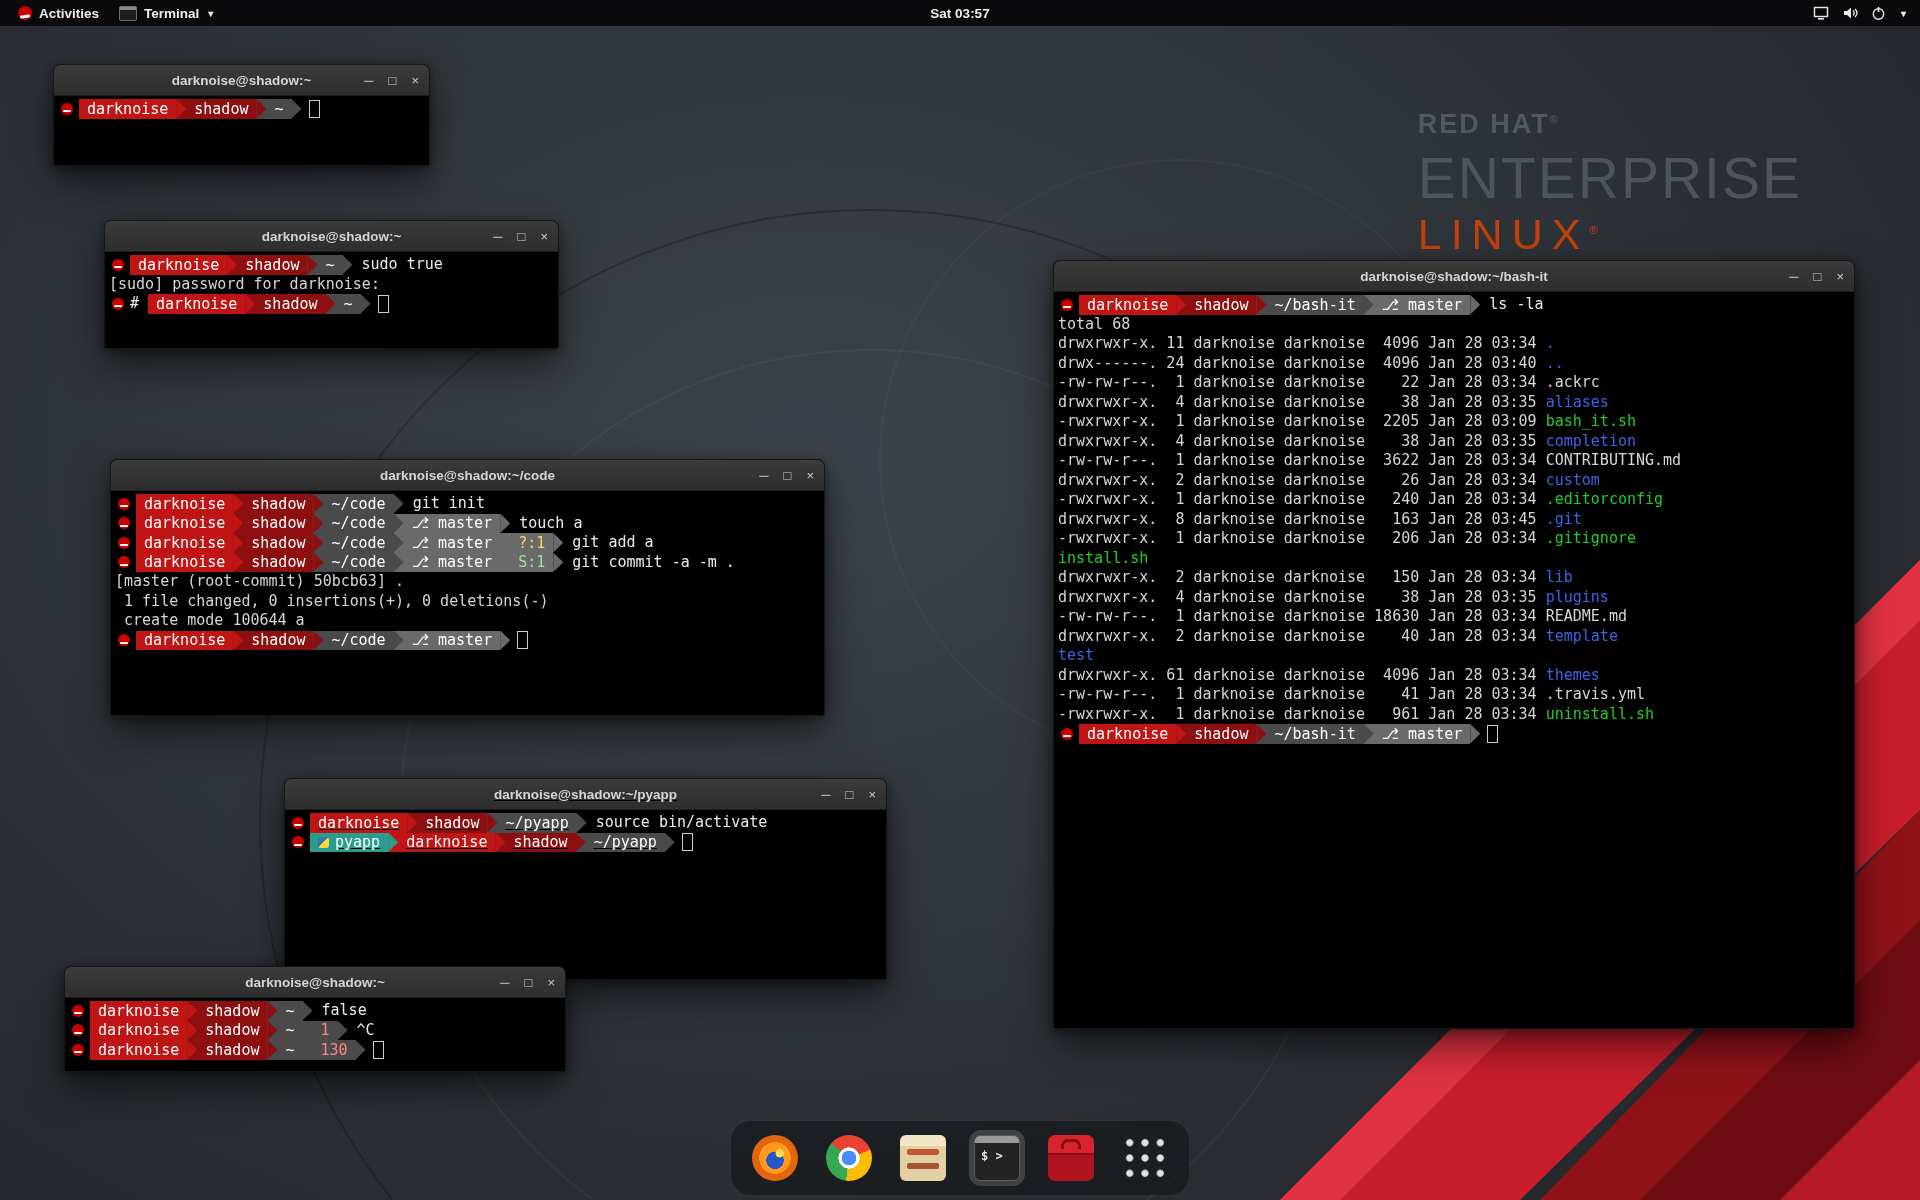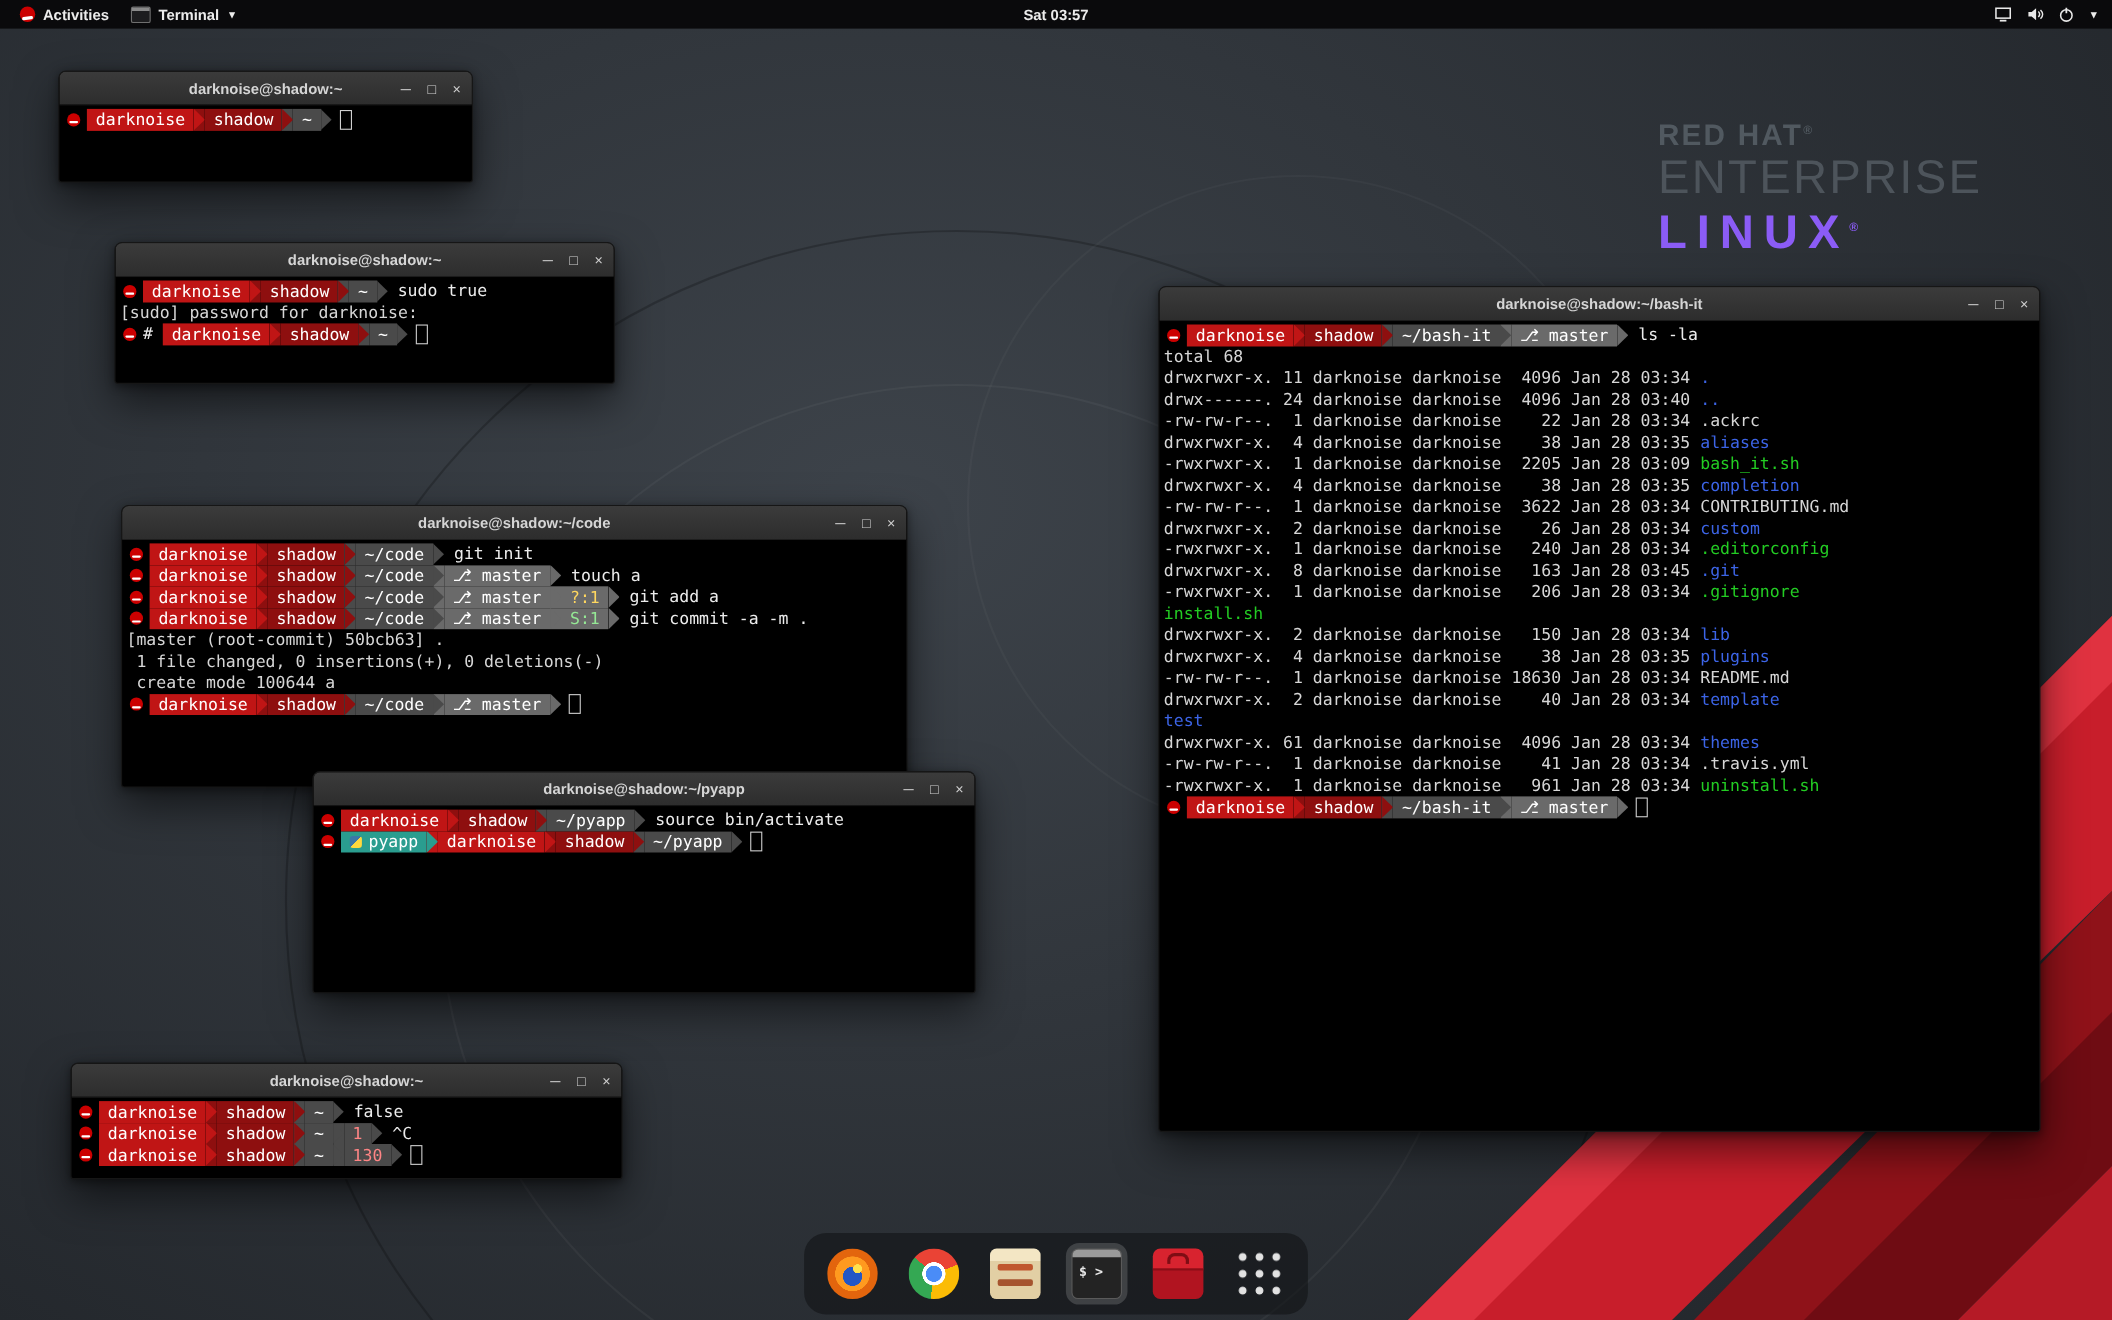--- a/index.html
+++ b/index.html
@@ -5,22 +5,22 @@
   html,body{margin:0;padding:0;}
   body{
     width:1920px;height:1200px;overflow:hidden;position:relative;
     font-family:"Liberation Sans",sans-serif;
     background:radial-gradient(1300px 950px at 42% 38%, #3d434a 0%, #31363c 48%, #24282d 100%);
   }
   
   .arcs{position:absolute;inset:0;z-index:0;pointer-events:none;}
   .branding{position:absolute;top:104px;right:118px;z-index:0;text-align:left;color:#515960;user-select:none;}
   .branding .b1{font-size:27px;font-weight:bold;letter-spacing:2px;line-height:30px;}
-  .branding .b2{font-size:43px;font-weight:400;letter-spacing:2px;line-height:47px;color:#4d545b;}
-  .branding .b3{font-size:43px;font-weight:700;letter-spacing:9px;line-height:44px;color:#8b5cf6;}
+  .branding .b2{font-size:57px;font-weight:400;letter-spacing:2px;line-height:47px;color:#4d545b;margin-top:16px;}
+  .branding .b3{font-size:43px;font-weight:400;letter-spacing:9px;line-height:56px;color:#c2410c;}
   .branding sup{font-size:11px;vertical-align:super;}
   .ribbons{position:absolute;right:0;bottom:0;z-index:0;pointer-events:none;}
   
   .topbar{
     position:absolute;top:0;left:0;right:0;height:26px;z-index:10;
     background:#0a0a0c;color:#ececec;display:flex;align-items:center;
     font-size:13.5px;font-weight:bold;padding:0 8px;box-sizing:border-box;
   }
   .tb-item{display:flex;align-items:center;gap:7px;padding:0 10px;height:100%;}
   .rh-icon{width:14px;height:14px;border-radius:50%;background:#cc0000;position:relative;display:inline-block;}
@@ -182,21 +182,21 @@
         <div class="tline"><span class="hat"></span><span class="seg user" style="background: var(--seg-user);"><span>darknoise</span></span><span class="arr" style="--a: var(--seg-user); --b: var(--seg-host);"></span><span class="seg host" style="background: var(--seg-host);"><span>shadow</span></span><span class="arr" style="--a: var(--seg-host); --b: var(--seg-path);"></span><span class="seg path" style="background: var(--seg-path);"><span>~/code</span></span><span class="arr" style="--a: var(--seg-path); --b: transparent;"></span><span class="txt cmd"> git init</span></div>
         <div class="tline"><span class="hat"></span><span class="seg user" style="background: var(--seg-user);"><span>darknoise</span></span><span class="arr" style="--a: var(--seg-user); --b: var(--seg-host);"></span><span class="seg host" style="background: var(--seg-host);"><span>shadow</span></span><span class="arr" style="--a: var(--seg-host); --b: var(--seg-path);"></span><span class="seg path" style="background: var(--seg-path);"><span>~/code</span></span><span class="arr" style="--a: var(--seg-path); --b: var(--seg-git);"></span><span class="seg git" style="background: var(--seg-git);"><span>⎇ master</span></span><span class="arr" style="--a: var(--seg-git); --b: transparent;"></span><span class="txt cmd"> touch a</span></div>
         <div class="tline"><span class="hat"></span><span class="seg user" style="background: var(--seg-user);"><span>darknoise</span></span><span class="arr" style="--a: var(--seg-user); --b: var(--seg-host);"></span><span class="seg host" style="background: var(--seg-host);"><span>shadow</span></span><span class="arr" style="--a: var(--seg-host); --b: var(--seg-path);"></span><span class="seg path" style="background: var(--seg-path);"><span>~/code</span></span><span class="arr" style="--a: var(--seg-path); --b: var(--seg-git);"></span><span class="seg git" style="background: var(--seg-git);"><span>⎇ master</span></span><span class="arr" style="--a: var(--seg-git); --b: var(--seg-git);"></span><span class="seg gitq" style="background: var(--seg-git);"><span>?:1</span></span><span class="arr" style="--a: var(--seg-git); --b: transparent;"></span><span class="txt cmd"> git add a</span></div>
         <div class="tline"><span class="hat"></span><span class="seg user" style="background: var(--seg-user);"><span>darknoise</span></span><span class="arr" style="--a: var(--seg-user); --b: var(--seg-host);"></span><span class="seg host" style="background: var(--seg-host);"><span>shadow</span></span><span class="arr" style="--a: var(--seg-host); --b: var(--seg-path);"></span><span class="seg path" style="background: var(--seg-path);"><span>~/code</span></span><span class="arr" style="--a: var(--seg-path); --b: var(--seg-git);"></span><span class="seg git" style="background: var(--seg-git);"><span>⎇ master</span></span><span class="arr" style="--a: var(--seg-git); --b: var(--seg-git);"></span><span class="seg gits" style="background: var(--seg-git);"><span>S:1</span></span><span class="arr" style="--a: var(--seg-git); --b: transparent;"></span><span class="txt cmd"> git commit -a -m .</span></div>
         <div class="tline"><span class="txt out">[master (root-commit) 50bcb63] .</span></div>
         <div class="tline"><span class="txt out"> 1 file changed, 0 insertions(+), 0 deletions(-)</span></div>
         <div class="tline"><span class="txt out"> create mode 100644 a</span></div>
         <div class="tline"><span class="hat"></span><span class="seg user" style="background: var(--seg-user);"><span>darknoise</span></span><span class="arr" style="--a: var(--seg-user); --b: var(--seg-host);"></span><span class="seg host" style="background: var(--seg-host);"><span>shadow</span></span><span class="arr" style="--a: var(--seg-host); --b: var(--seg-path);"></span><span class="seg path" style="background: var(--seg-path);"><span>~/code</span></span><span class="arr" style="--a: var(--seg-path); --b: var(--seg-git);"></span><span class="seg git" style="background: var(--seg-git);"><span>⎇ master</span></span><span class="arr" style="--a: var(--seg-git); --b: transparent;"></span><span class="cursor"></span></div>
       </div>
     </div>
-    <div class="window" style="left: 284px; top: 701px; width: 601px; height: 200px; z-index: 2;">
+    <div class="window" style="left: 284px; top: 778px; width: 601px; height: 200px; z-index: 2; text-decoration: underline;">
       <div class="titlebar">
         <span class="wtitle">darknoise@shadow:~/pyapp</span>
         <span class="controls">
           <span class="tbtn">─</span>
           <span class="tbtn">□</span>
           <span class="tbtn">×</span>
         </span>
       </div>
       <div class="term">
         <div class="tline"><span class="hat"></span><span class="seg user" style="background: var(--seg-user);"><span>darknoise</span></span><span class="arr" style="--a: var(--seg-user); --b: var(--seg-host);"></span><span class="seg host" style="background: var(--seg-host);"><span>shadow</span></span><span class="arr" style="--a: var(--seg-host); --b: var(--seg-path);"></span><span class="seg path" style="background: var(--seg-path);"><span>~/pyapp</span></span><span class="arr" style="--a: var(--seg-path); --b: transparent;"></span><span class="txt cmd"> source bin/activate</span></div>

